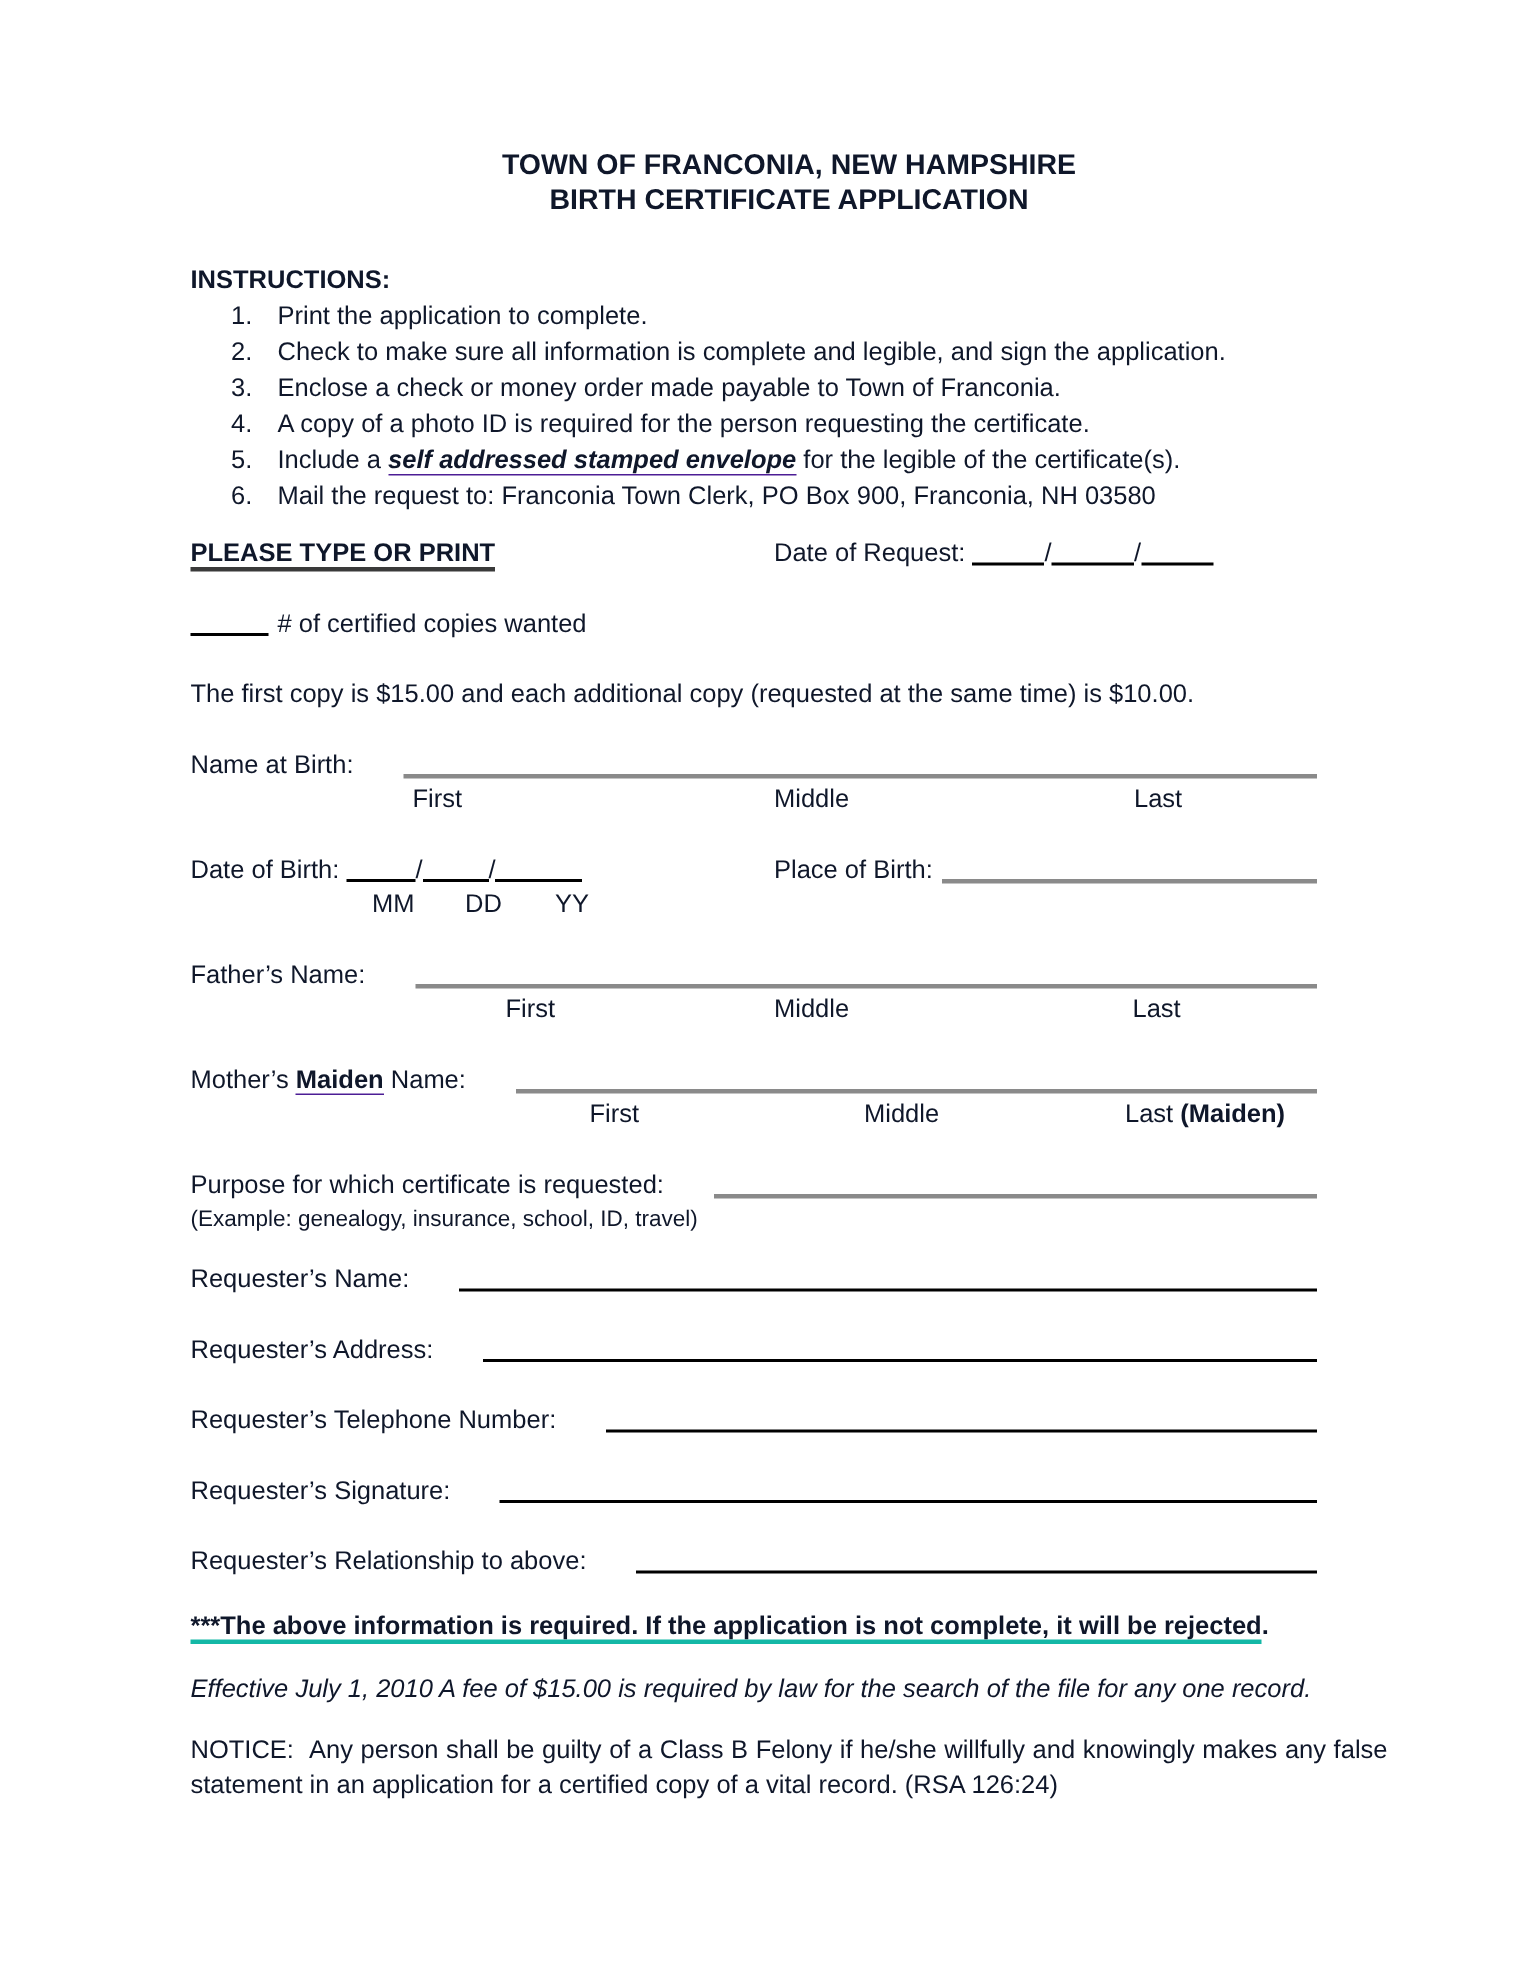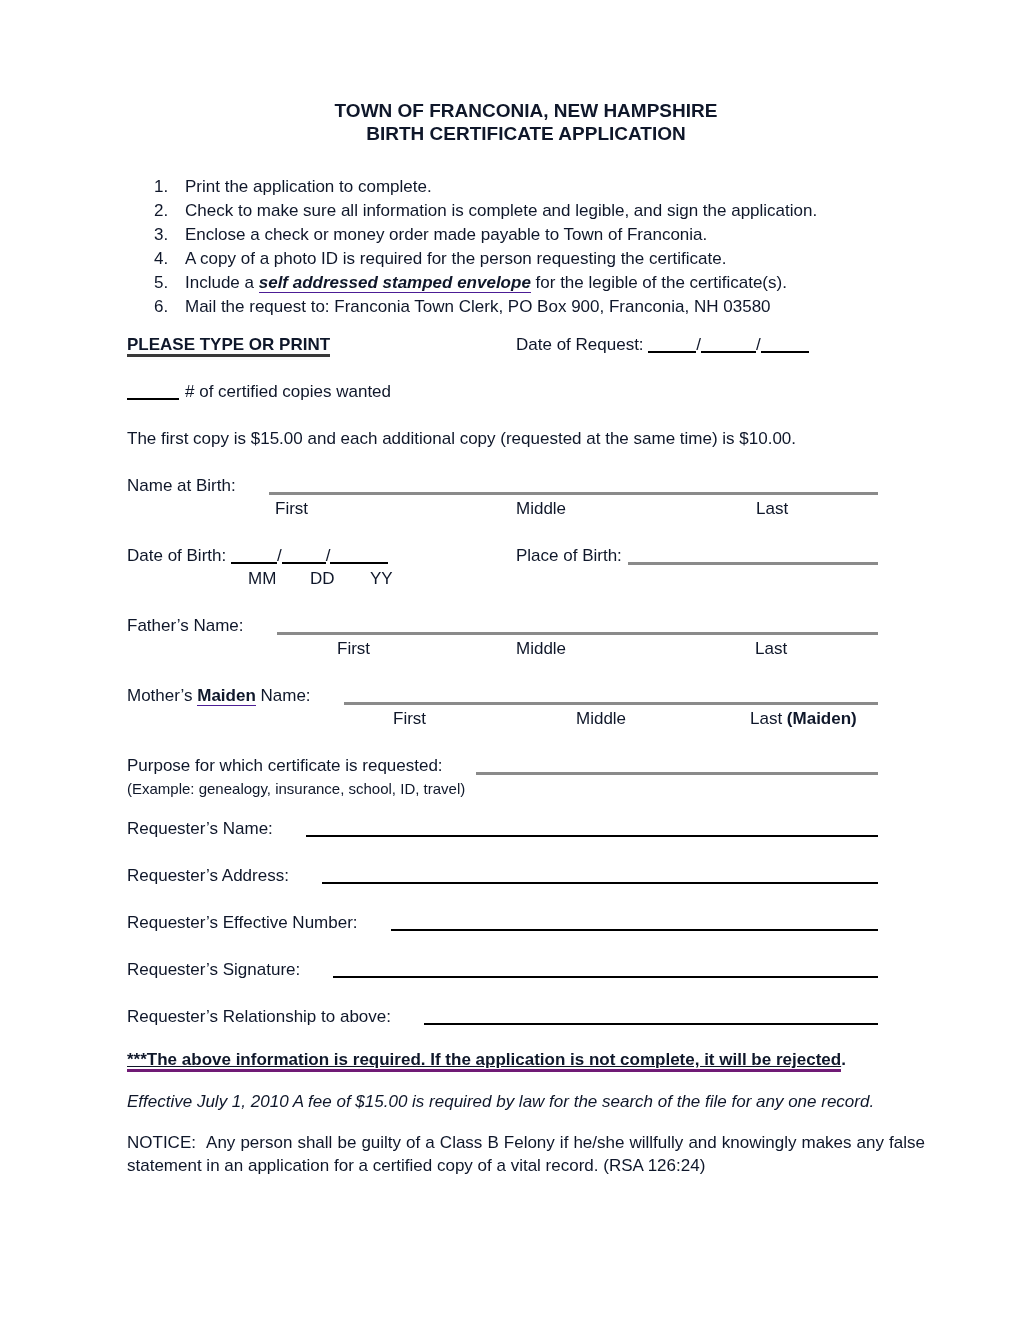--- a/index.html
+++ b/index.html
@@ -15,21 +15,21 @@
     line-height:23px;
   }
   .title { text-align:center; font-weight:bold; font-size:19px; line-height:23px; }
   .instructions { margin-top:30px; }
   .ins-heading { font-weight:bold; line-height:24px; }
   .li { display:flex; line-height:24px; }
   .li .num { flex:none; margin-left:27px; width:31px; }
   .bi { font-weight:bold; font-style:italic; }
   .u-gray  { border-bottom:1px solid #4c1d95; }
   .u-dark  { border-bottom:3px solid #3a3a3a; }
-  .u-black { border-bottom:3px solid #701a75;text-decoration:underline; }
+  .u-black { border-bottom:3px solid #14b8a6; }
   .bold { font-weight:bold; }
 
   .row { position:relative; margin-top:24px; }
   .flexrow { display:flex;gap:27px; }
   .label { white-space:nowrap; }
 
   
   .gline { flex:1; border-bottom:3px solid #8a8a8a; margin:0 47px 2px 6px; }
   .bline { flex:1; border-bottom:2px solid #000;    margin:0 47px 3px 6px; }
   .gline.inner { margin-right:0; }
@@ -59,20 +59,21 @@
 <body>
 
 <div class="page">
 
   <div class="title">
     <div>TOWN OF FRANCONIA, NEW HAMPSHIRE</div>
     <div>BIRTH CERTIFICATE APPLICATION</div>
   </div>
 
   <div class="instructions">
+    <div class="ins-heading">INSTRUCTIONS:</div>
     <div class="li">
       <span class="num">1.</span>
       <span>Print the application to complete.</span>
     </div>
     <div class="li">
       <span class="num">2.</span>
       <span>Check to make sure all information is complete and legible, and sign the application.</span>
     </div>
     <div class="li">
       <span class="num">3.</span>
@@ -158,21 +159,21 @@
 
   <div class="row flexrow req-row" style="margin-top:18px;">
     <span class="label">Requester’s Name:</span>
     <span class="bline"></span>
   </div>
   <div class="row flexrow req-row">
     <span class="label">Requester’s Address:</span>
     <span class="bline"></span>
   </div>
   <div class="row flexrow req-row">
-    <span class="label">Requester’s Effective Number:</span>
+    <span class="label">Requester’s Telephone Number:</span>
     <span class="bline"></span>
   </div>
   <div class="row flexrow req-row">
     <span class="label">Requester’s Signature:</span>
     <span class="bline"></span>
   </div>
   <div class="row flexrow req-row">
     <span class="label">Requester’s Relationship to above:</span>
     <span class="bline"></span>
   </div>

